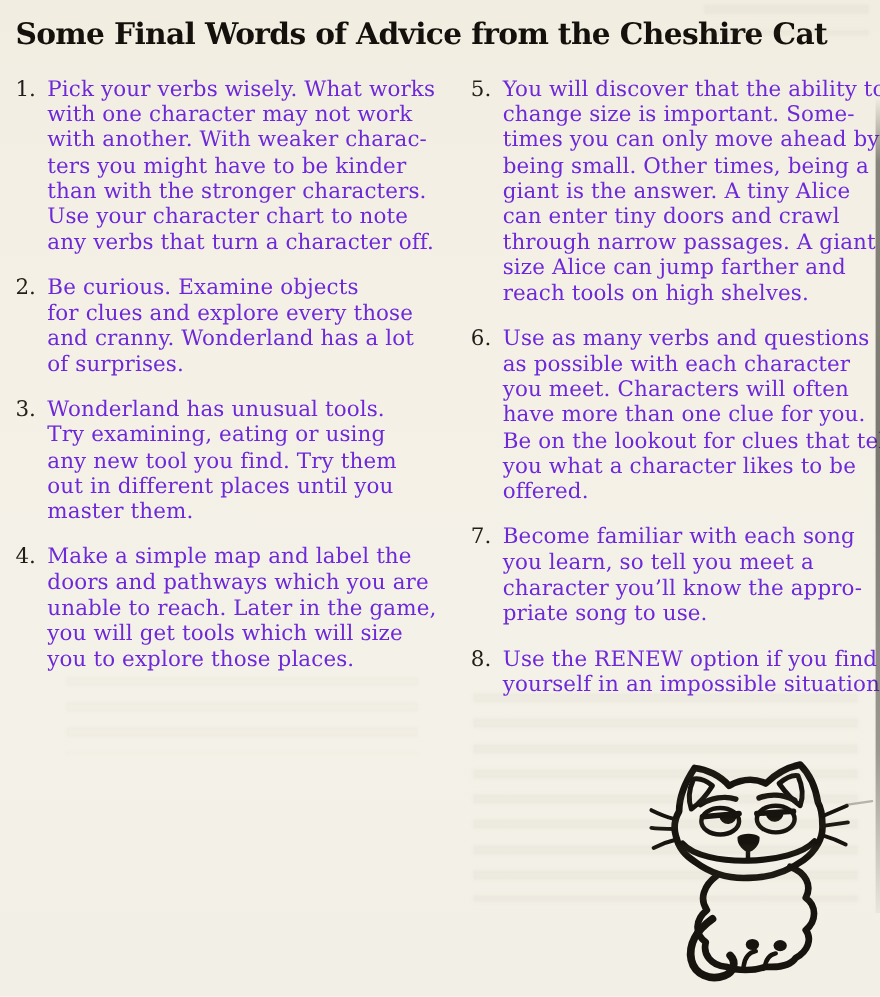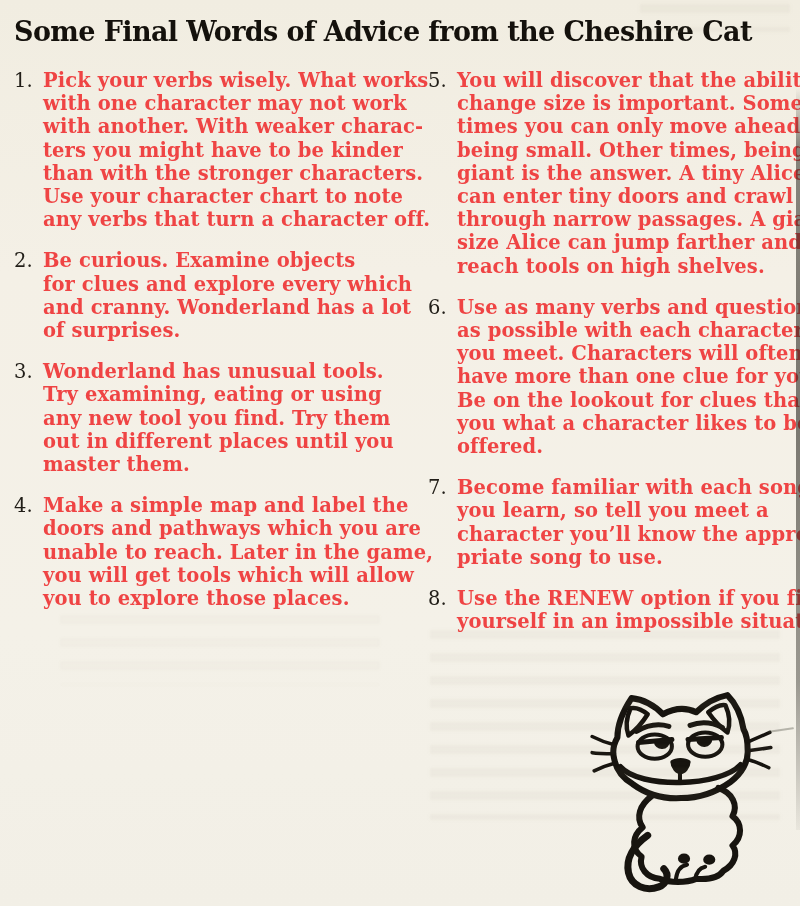--- a/index.html
+++ b/index.html
@@ -20,21 +20,21 @@
   .col-left{width:380px;}
   .col-gap{width:34px;flex:0 0 34px;}
   .col-right{flex:1;min-width:0;}
   .item{display:flex;margin:0 0 18px 0;}
   .num{
     flex:0 0 29px;width:29px;
     font-size:19.5px;line-height:23.2px;color:#211e18;
   }
   .txt{
     flex:1;white-space:pre;
-    font-size:19.5px;line-height:23.2px;letter-spacing:0.1px;color:#ef4444;font-weight:bold;
+    font-size:19.5px;line-height:23.2px;letter-spacing:0.1px;color:#6d28d9;
   }
   .cat{position:absolute;left:588px;top:684px;width:188px;height:214px;}
   .edge-shadow{
     position:absolute;right:0;top:88px;height:742px;width:4px;
     background:linear-gradient(180deg,rgba(60,58,48,0) 0%,rgba(45,43,36,.55) 8%,rgba(40,38,32,.6) 45%,rgba(45,43,36,.45) 80%,rgba(60,58,48,.05) 100%);
   }
   .scratch{
     position:absolute;left:768px;top:729px;width:26px;height:2px;
     background:rgba(70,68,58,.35);transform:rotate(-8deg);border-radius:2px;
   }
@@ -62,38 +62,38 @@
 with one character may not work
 with another. With weaker charac-
 ters you might have to be kinder
 than with the stronger characters.
 Use your character chart to note
 any verbs that turn a character off.</div>
       </div>
       <div class="item">
         <span class="num">2.</span>
         <div class="txt">Be curious. Examine objects
-for clues and explore every which
+for clues and explore every those
 and cranny. Wonderland has a lot
 of surprises.</div>
       </div>
       <div class="item">
         <span class="num">3.</span>
         <div class="txt">Wonderland has unusual tools.
 Try examining, eating or using
 any new tool you find. Try them
 out in different places until you
 master them.</div>
       </div>
       <div class="item">
         <span class="num">4.</span>
         <div class="txt">Make a simple map and label the
 doors and pathways which you are
 unable to reach. Later in the game,
-you will get tools which will allow
+you will get tools which will size
 you to explore those places.</div>
       </div>
     </div>
 
     <div class="col-gap"></div>
 
     <div class="col col-right">
       <div class="item">
         <span class="num">5.</span>
         <div class="txt">You will discover that the ability to

